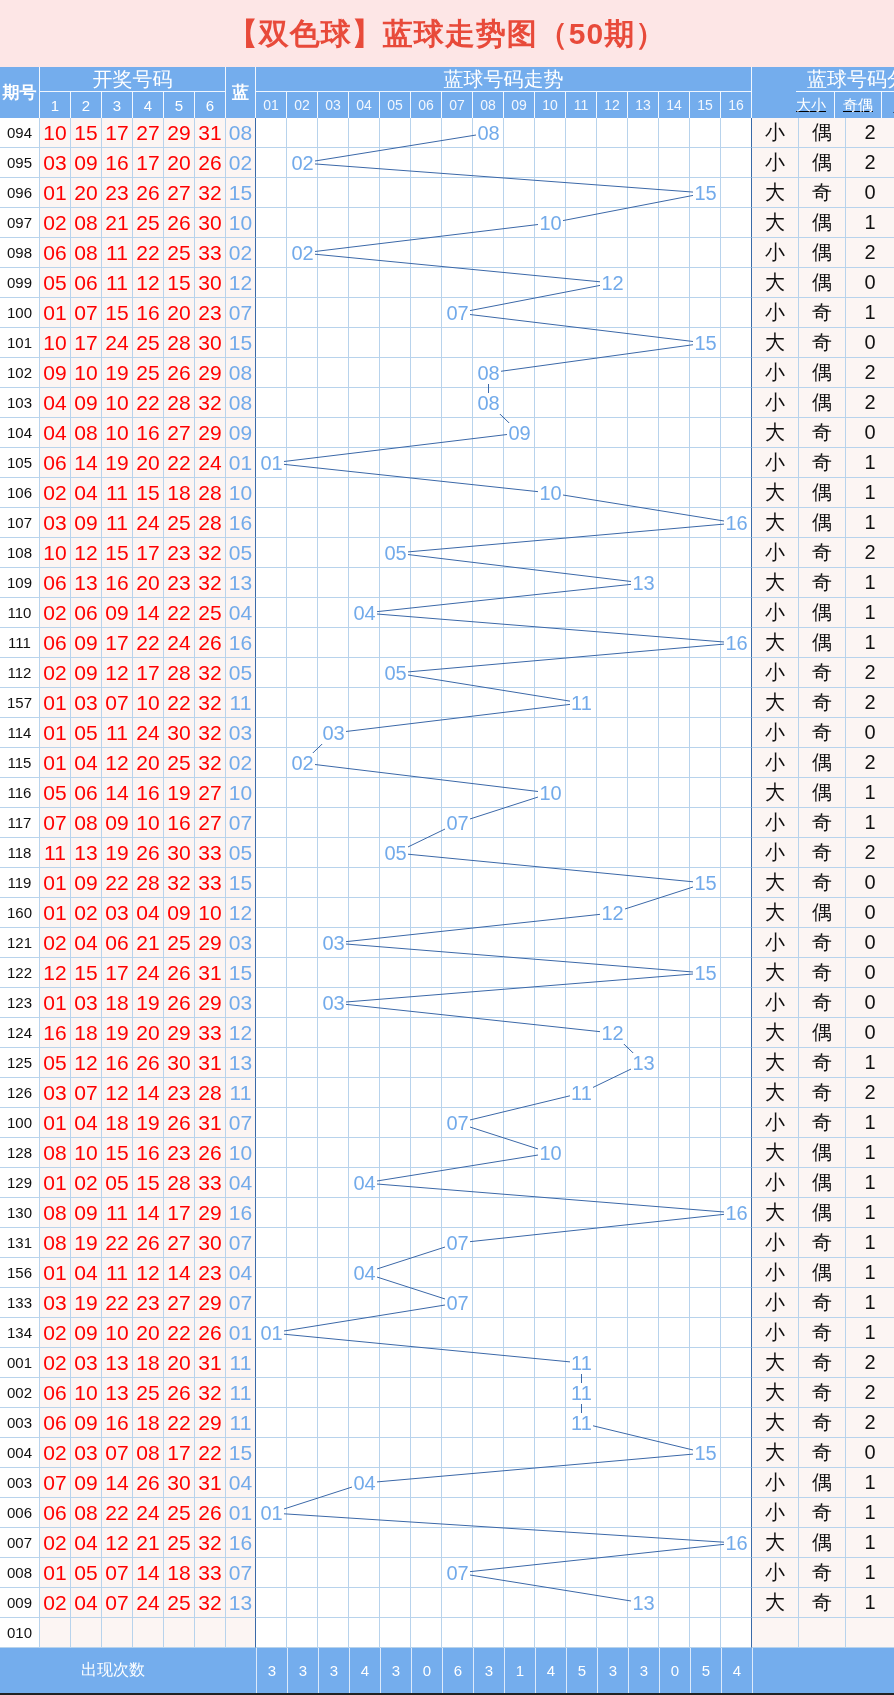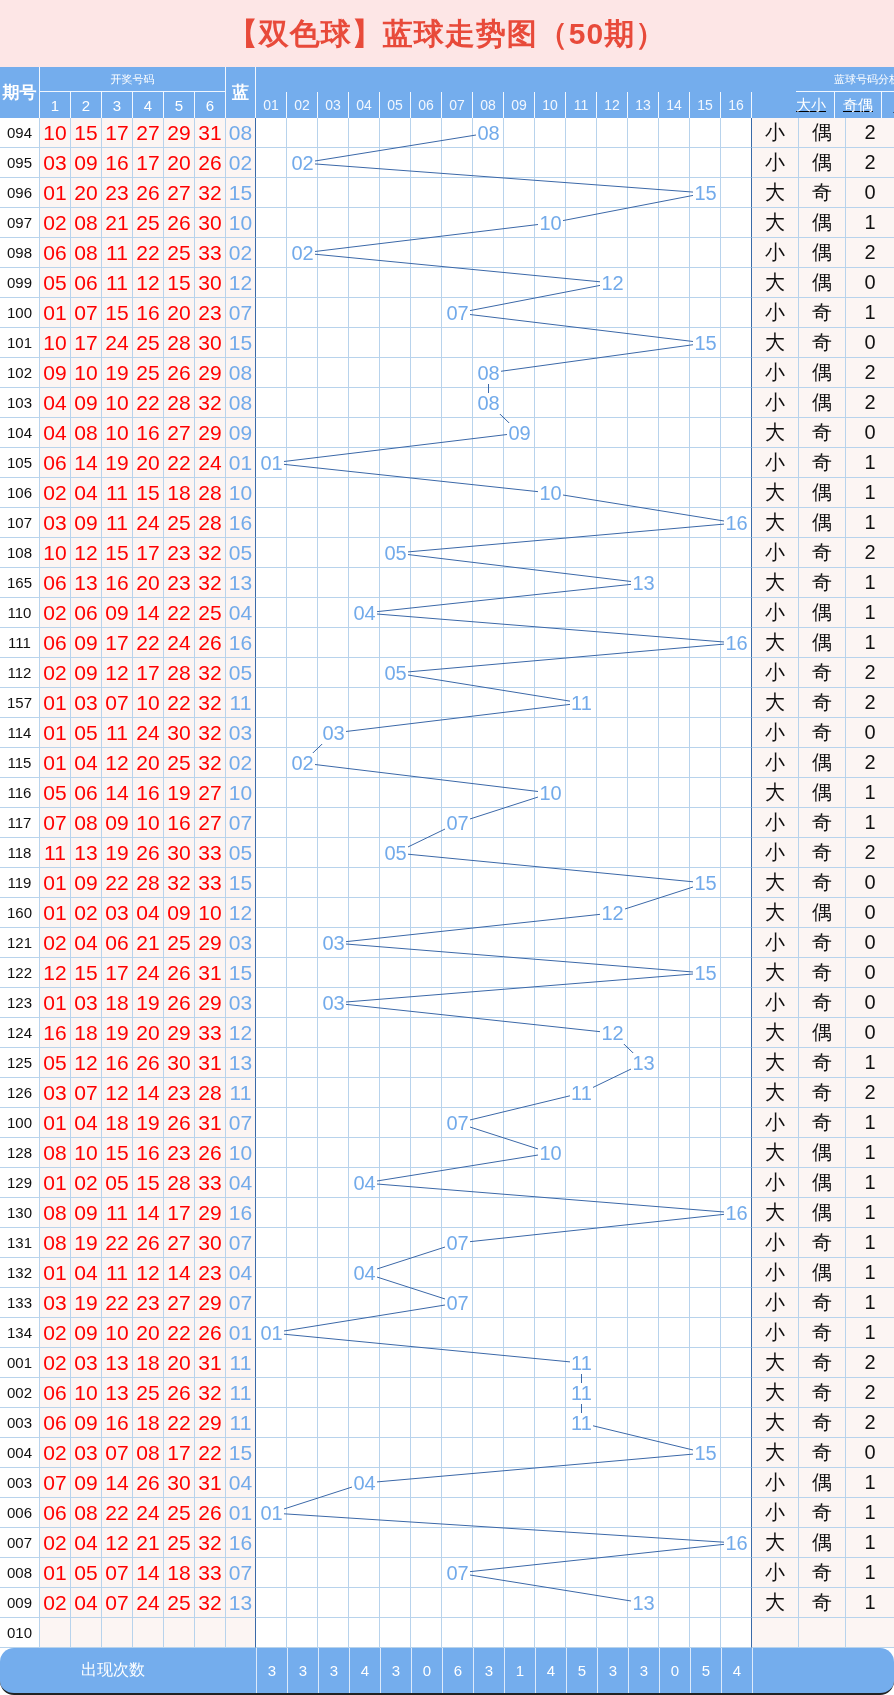--- a/index.html
+++ b/index.html
@@ -15,21 +15,21 @@
   }
   .title {
     position: absolute; left: 0; top: 0; width: 894px; height: 67px;
     background: var(--title-bg); color: var(--title-text);
     font-size: 30px; font-weight: bold; text-align: center; line-height: 68px;
     letter-spacing: 1px;
   }
   .hdr { position: absolute; left: 0; top: 67px; width: 894px; height: 51px; background: var(--header-bg); }
   .hc {
     position: absolute; color: #fff; display: flex; align-items: center; justify-content: center;
-    border-right: 1px solid rgba(255,255,255,0.9); font-size: 11px;
+    border-right: 1px solid rgba(255,255,255,0.9); font-size: 20px;
   }
   .hc.grp { height: 25px; border-bottom: 1px solid rgba(255,255,255,0.9); }
   .hc.big { height: 51px; font-size: 17px; font-weight: bold; }
   .hsub { position: absolute; top: 25px; height: 26px; display: flex; }
   .hsub .hs {
     height: 26px; width: 31px; color: #fff; display: flex; align-items: center; justify-content: center;
     border-right: 1px solid rgba(255,255,255,0.9); font-size: 15px;
   }
   .hsub.trend .hs { font-size: 14px; color: #f2f7fe; }
   .hsub .hs:last-child { border-right: 1px solid rgba(255,255,255,0.9); }
@@ -59,21 +59,20 @@
   }
   .lbl span {
     background: #fff; color: var(--blue-ball); font-size: 20px; line-height: 21px; padding: 0 1px;
   }
 
   .footer {
     position: absolute; left: 0; top: 1648px; width: 894px; height: 47px;
     background: var(--header-bg); border-bottom: 2px solid #222;
     display: grid;
     grid-template-columns: 256px repeat(16, 31px) 142px;
-    border-radius: 14px;
   }
   .fl {
     color: #fff; font-size: 16px; display: flex; align-items: center; justify-content: center;
     padding-right: 30px;
   }
   .fc {
     color: #fff; font-size: 15px; display: flex; align-items: center; justify-content: center;
     border-left: 1px solid rgba(255,255,255,0.75);
   }
 </style>
@@ -87,20 +86,21 @@
   <div class="hc grp" style="left:40px;top:0;width:186px;">开奖号码</div>
   <div class="hsub" id="red-sub" style="left:40px;width:186px;">
       <div class="hs">1</div>
       <div class="hs">2</div>
       <div class="hs">3</div>
       <div class="hs">4</div>
       <div class="hs">5</div>
       <div class="hs">6</div>
     </div>
   <div class="hc big" style="left:226px;top:0;width:30px;">蓝</div>
+  <div class="hc grp" style="left:256px;top:0;width:496px;">蓝球号码走势</div>
   <div class="hsub trend" id="trend-sub" style="left:256px;width:496px;">
       <div class="hs">01</div>
       <div class="hs">02</div>
       <div class="hs">03</div>
       <div class="hs">04</div>
       <div class="hs">05</div>
       <div class="hs">06</div>
       <div class="hs">07</div>
       <div class="hs">08</div>
       <div class="hs">09</div>
@@ -550,21 +550,21 @@
       <div class="c tr"></div>
       <div class="c tr"></div>
       <div class="c tr"></div>
       <div class="c tr"></div>
       <div class="c tr last"></div>
       <div class="c an">小</div>
       <div class="c an">奇</div>
       <div class="c an last">2</div>
     </div>
     <div class="row">
-      <div class="c per">165</div>
+      <div class="c per">109</div>
       <div class="c red">06</div>
       <div class="c red">13</div>
       <div class="c red">16</div>
       <div class="c red">20</div>
       <div class="c red">23</div>
       <div class="c red">32</div>
       <div class="c blu">13</div>
       <div class="c tr"></div>
       <div class="c tr"></div>
       <div class="c tr"></div>
@@ -1217,21 +1217,21 @@
       <div class="c tr"></div>
       <div class="c tr"></div>
       <div class="c tr"></div>
       <div class="c tr"></div>
       <div class="c tr last"></div>
       <div class="c an">小</div>
       <div class="c an">奇</div>
       <div class="c an last">1</div>
     </div>
     <div class="row">
-      <div class="c per">132</div>
+      <div class="c per">156</div>
       <div class="c red">01</div>
       <div class="c red">04</div>
       <div class="c red">11</div>
       <div class="c red">12</div>
       <div class="c red">14</div>
       <div class="c red">23</div>
       <div class="c blu">04</div>
       <div class="c tr"></div>
       <div class="c tr"></div>
       <div class="c tr"></div>

